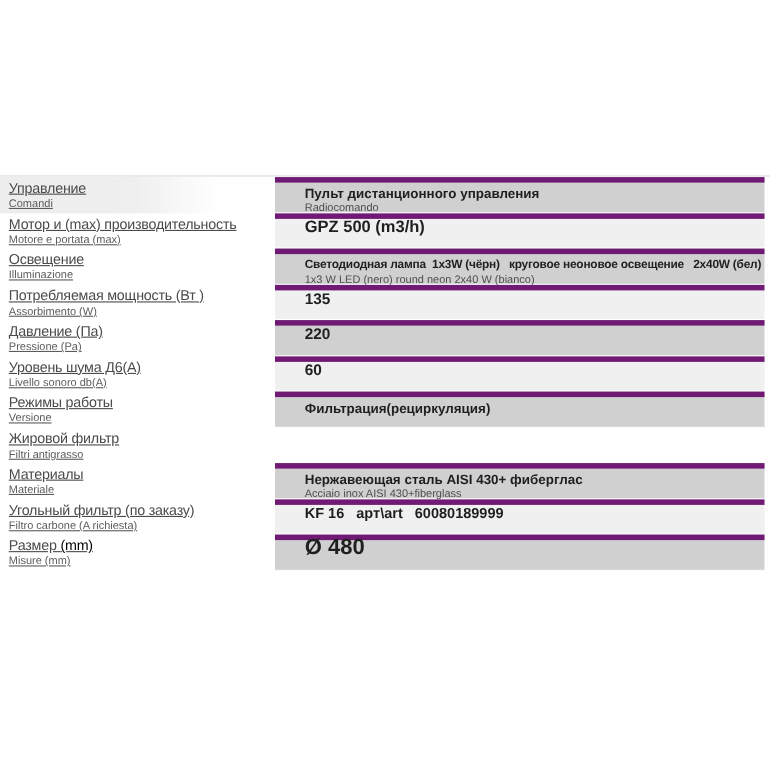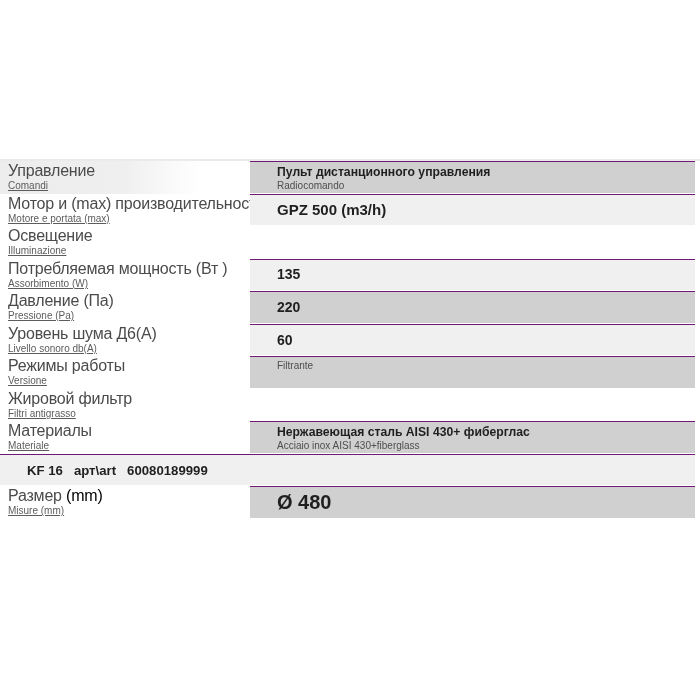--- a/index.html
+++ b/index.html
@@ -14,33 +14,34 @@
   }
   .row{display:flex;height:32.55px;}
   .cell-label{
     width:250px;box-sizing:border-box;
     padding:1px 0 0 8px;flex:none;
   }
   .row:first-child .cell-label{
     background:linear-gradient(90deg,#ededed 0%,#efefef 50%,#f9f9f9 68%,#ffffff 80%);
   }
   .label-main{
-    font-size:16px;line-height:18px;color:#4b4b4b;letter-spacing:-0.2px;
+    font-size:13px;line-height:18px;color:#4b4b4b;letter-spacing:-0.2px;
     white-space:nowrap;
+    text-decoration:underline;
   }
   .label-suffix{color:#000000;}
   .label-sub{font-size:10px;line-height:11.5px;color:#5c5c5c;white-space:nowrap;text-decoration:underline;}
   .cell-value{
     flex:1;margin-right:5px;box-sizing:border-box;
     padding:2.5px 0 0 27px;
-    border-top:1px solid #701a75;border-bottom:1px solid #ffffff;
+    border-top:5px solid #701a75;border-bottom:1px solid #ffffff;
   }
   .row:nth-child(odd) .cell-value{background:#d0d0d0;}
   .row:nth-child(even) .cell-value{background:#f0f0f0;}
-  .cell-value.solo{display:flex;align-items:center;padding-top:0;}
+  .cell-value.solo{display:flex;align-items:flex-start;padding-top:0;}
   .value-main{
     font-weight:bold;font-size:12.2px;line-height:15px;color:#1f1f1f;
     white-space:pre;
   }
   .value-sub{font-size:10px;line-height:12px;color:#4e4e4e;white-space:pre;}
   .row:nth-child(2) .value-main{font-size:15px;}
   .row:nth-child(3) .value-main{font-size:10.8px;letter-spacing:-0.2px;}
   .row:nth-child(4) .value-main,
   .row:nth-child(5) .value-main,
   .row:nth-child(6) .value-main{font-size:14px;}
@@ -72,20 +73,24 @@
       <div class="value-main"><span class="value-text">GPZ 500 (m3/h)</span></div>
 
     </div>
   </div>
 
   <div class="row">
     <div class="cell-label">
       <div class="label-main"><span class="label-text">Освещение</span></div>
       <div class="label-sub">Illuminazione</div>
     </div>
+    <div class="cell-value">
+      <div class="value-main"><span class="value-text">Светодиодная лампа  1x3W (чёрн)   круговое неоновое освещение   2x40W (бел)</span></div>
+      <div class="value-sub">1x3 W LED (nero) round neon 2x40 W (bianco)</div>
+    </div>
   </div>
 
   <div class="row">
     <div class="cell-label">
       <div class="label-main"><span class="label-text">Потребляемая мощность (Вт )</span></div>
       <div class="label-sub">Assorbimento (W)</div>
     </div>
     <div class="cell-value solo">
       <div class="value-main"><span class="value-text">135</span></div>
 
@@ -113,21 +118,21 @@
 
     </div>
   </div>
 
   <div class="row">
     <div class="cell-label">
       <div class="label-main"><span class="label-text">Режимы работы</span></div>
       <div class="label-sub">Versione</div>
     </div>
     <div class="cell-value">
-      <div class="value-sub">Filtrante</div>
+      <div class="value-main"><span class="value-text">Фильтрация(рециркуляция)</span></div>
     </div>
   </div>
 
   <div class="row">
     <div class="cell-label">
       <div class="label-main"><span class="label-text">Жировой фильтр</span></div>
       <div class="label-sub">Filtri antigrasso</div>
     </div>
   </div>
 
@@ -136,20 +141,24 @@
       <div class="label-main"><span class="label-text">Материалы</span></div>
       <div class="label-sub">Materiale</div>
     </div>
     <div class="cell-value">
       <div class="value-main"><span class="value-text">Нержавеющая сталь AISI 430+ фиберглас</span></div>
       <div class="value-sub">Acciaio inox AISI 430+fiberglass</div>
     </div>
   </div>
 
   <div class="row">
+    <div class="cell-label">
+      <div class="label-main"><span class="label-text">Угольный фильтр (по заказу)</span></div>
+      <div class="label-sub">Filtro carbone (A richiesta)</div>
+    </div>
     <div class="cell-value solo">
       <div class="value-main"><span class="value-text">KF 16   арт\art   60080189999</span></div>
 
     </div>
   </div>
 
   <div class="row">
     <div class="cell-label">
       <div class="label-main"><span class="label-text">Размер </span><span class="label-suffix">(mm)</span></div>
       <div class="label-sub">Misure (mm)</div>

